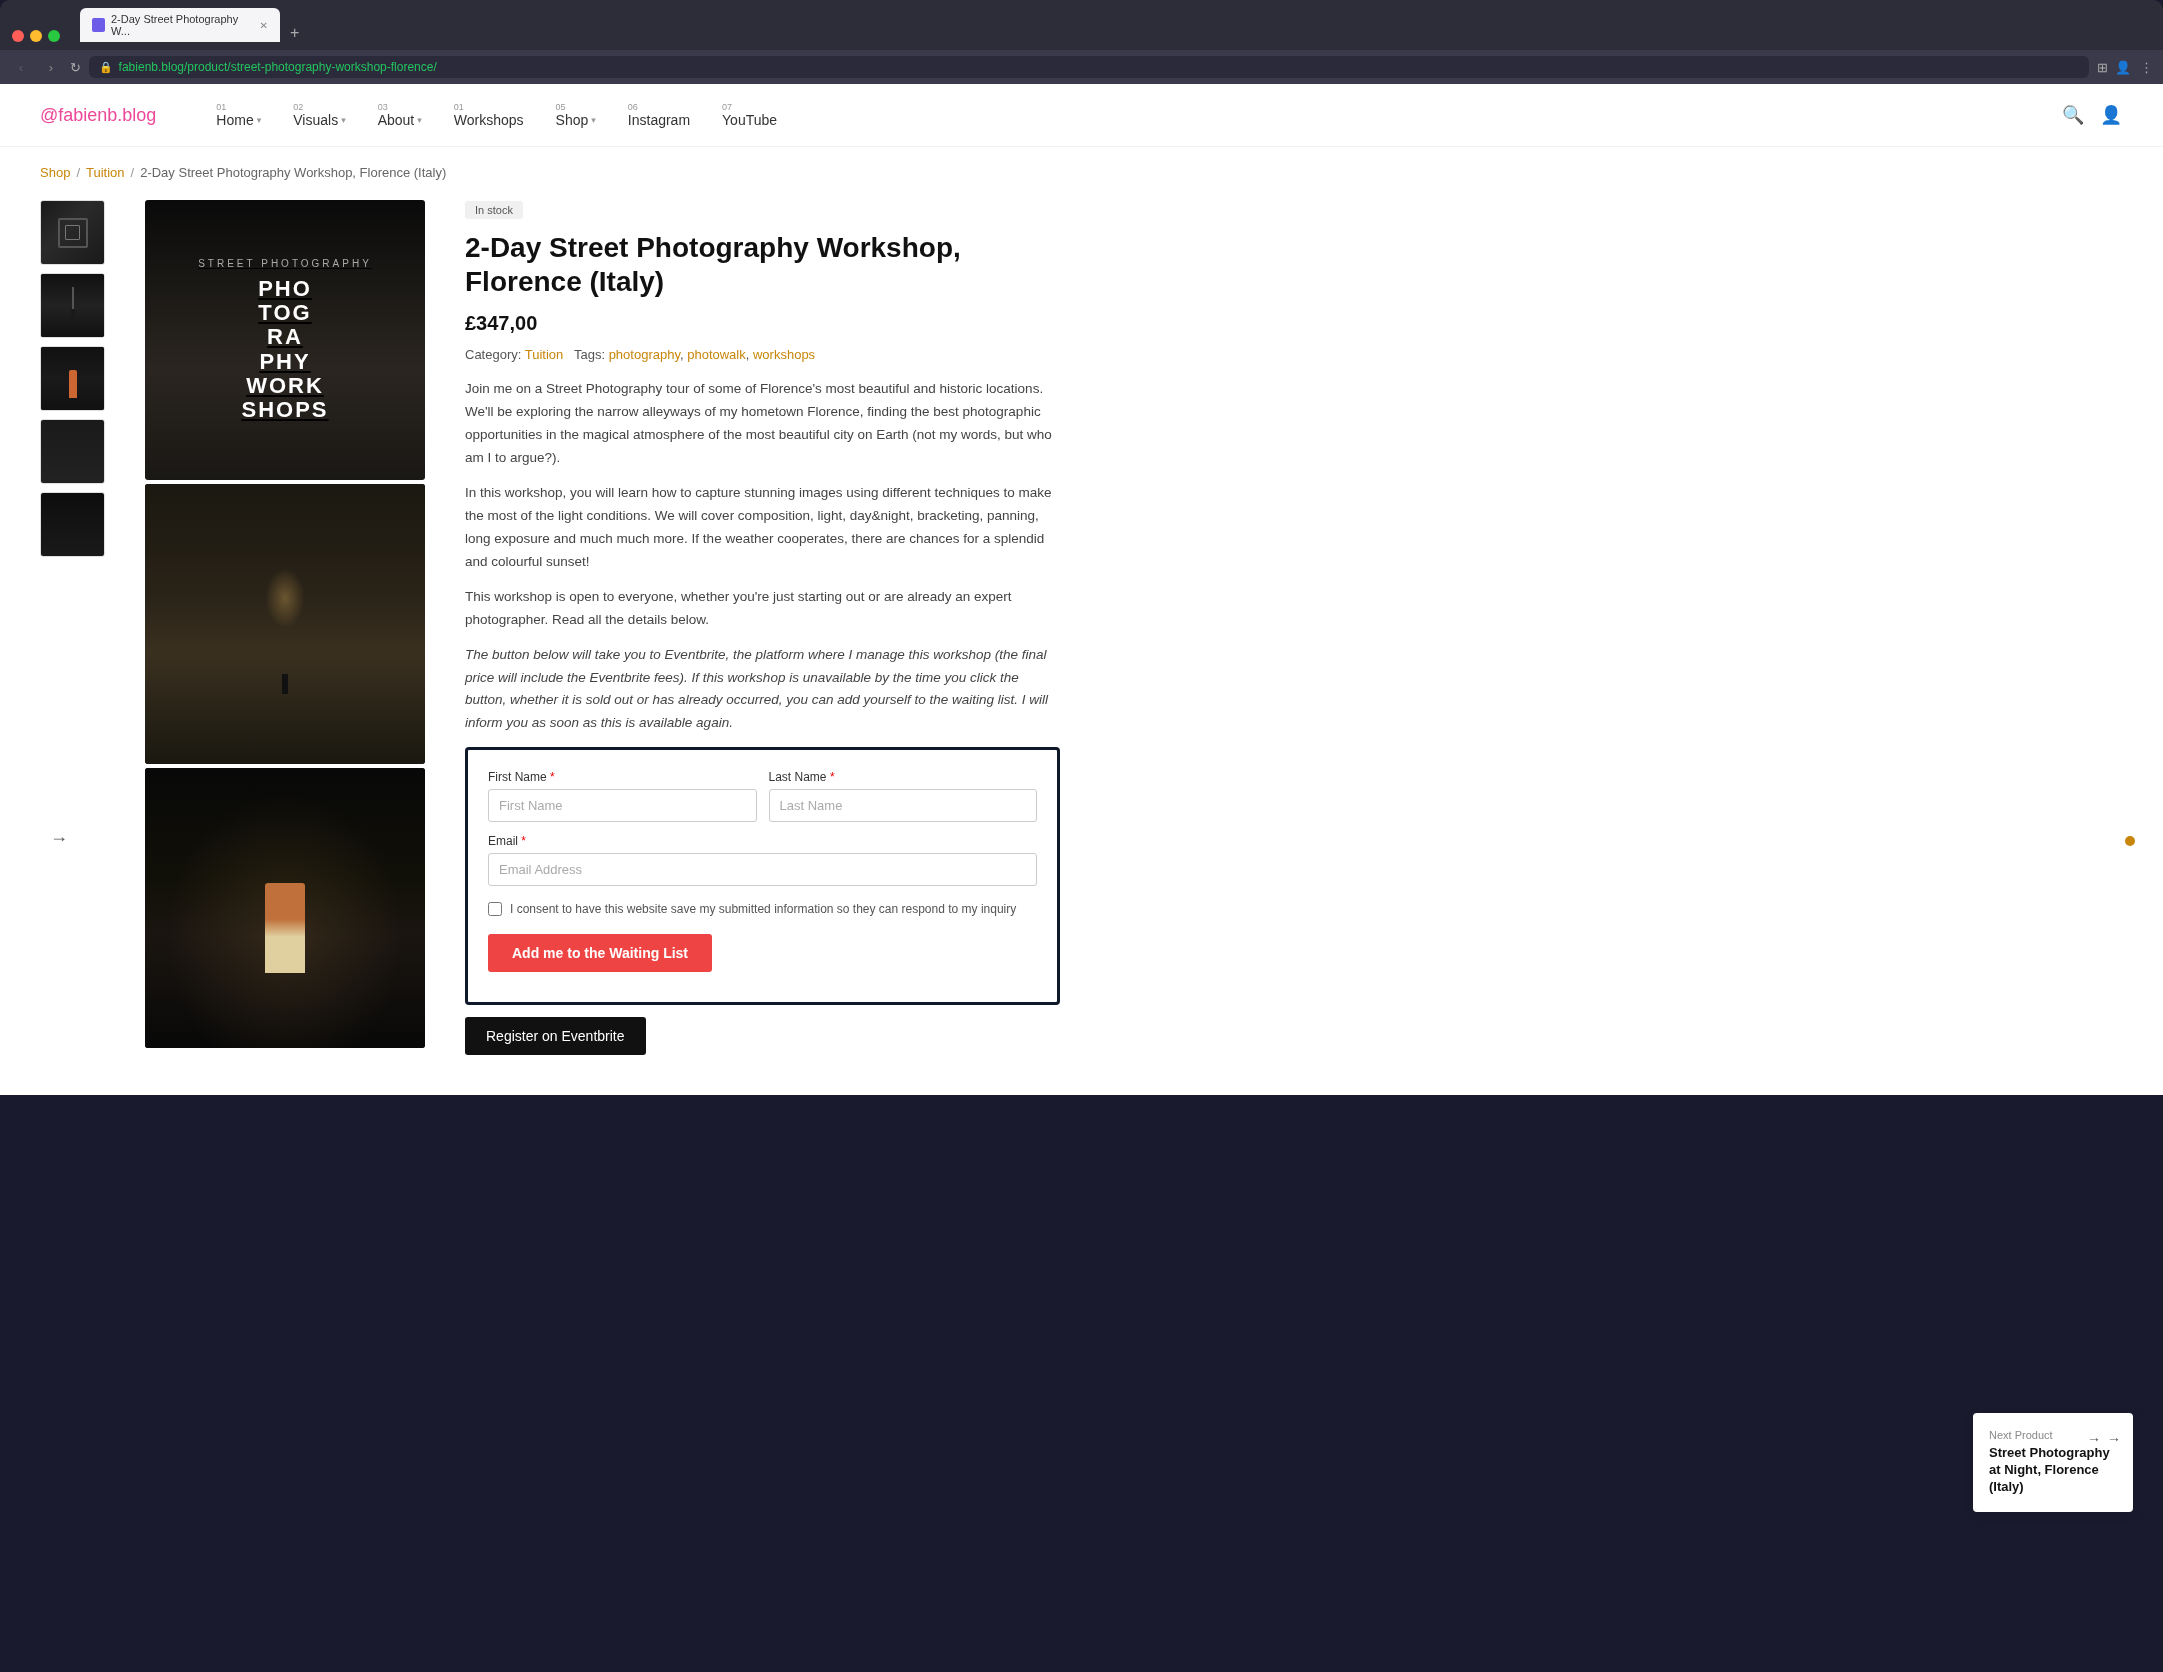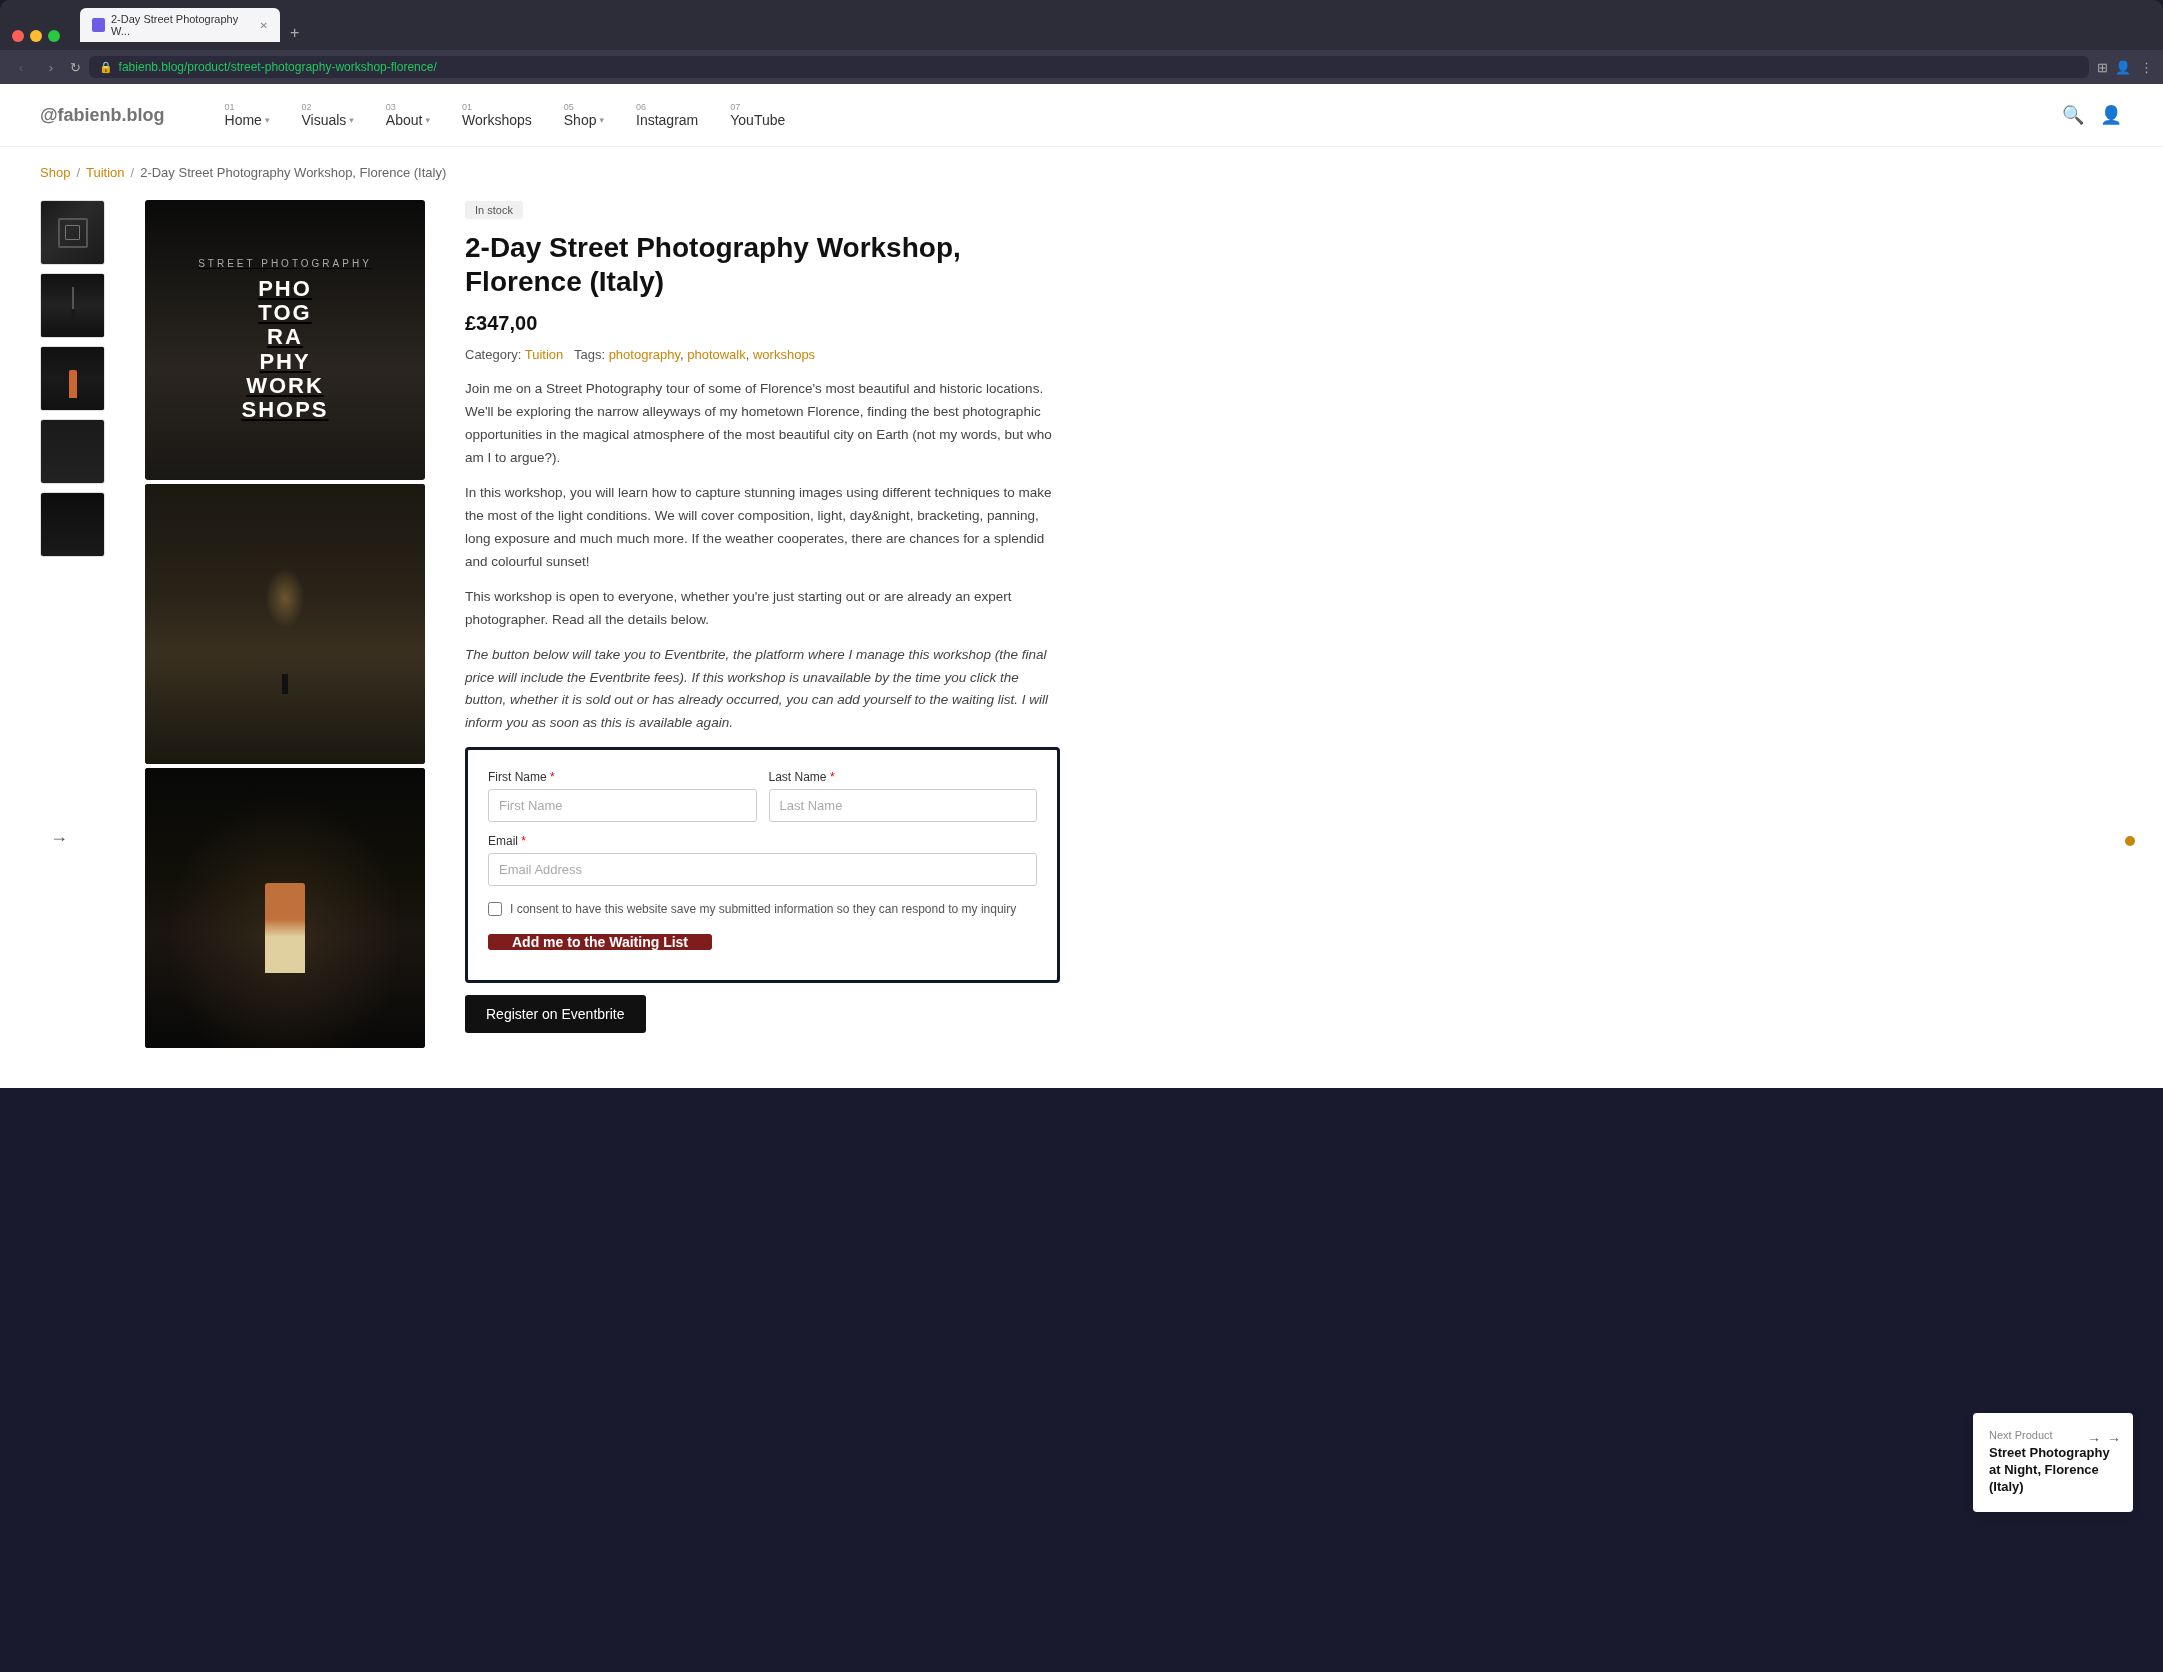--- a/index.html
+++ b/index.html
@@ -86,22 +86,22 @@
     
     .nav-bar {
       display: flex;
       align-items: center;
       padding: 18px 40px;
       border-bottom: 1px solid #f0f0f0;
       background: #fff;
     }
     .nav-logo {
       font-size: 18px;
-      font-weight: 700;
-      color: #737373;
+      font-weight: 400;
+      color: #ec4899;
       text-decoration: none;
       margin-right: 60px;
       flex-shrink: 0;
     }
     .nav-items {
       display: flex;
       align-items: center;
       gap: 32px;
       flex: 1;
     }
@@ -339,25 +339,25 @@
       border: 1px solid #999;
       border-radius: 2px;
       cursor: pointer;
     }
     .form-checkbox-label {
       font-size: 12px;
       color: #555;
       line-height: 1.5;
     }
     .btn-waiting-list {
-      background: #7f1d1d;
+      background: #ef4444;
       color: #fff;
       border: none;
       border-radius: 3px;
-      padding: 0 24px;
+      padding: 11px 24px;
       font-size: 14px;
       font-weight: 600;
       cursor: pointer;
       display: block;
       margin-bottom: 10px;
       width: auto;
     }
     .btn-eventbrite {
       background: #111;
       color: #fff;

